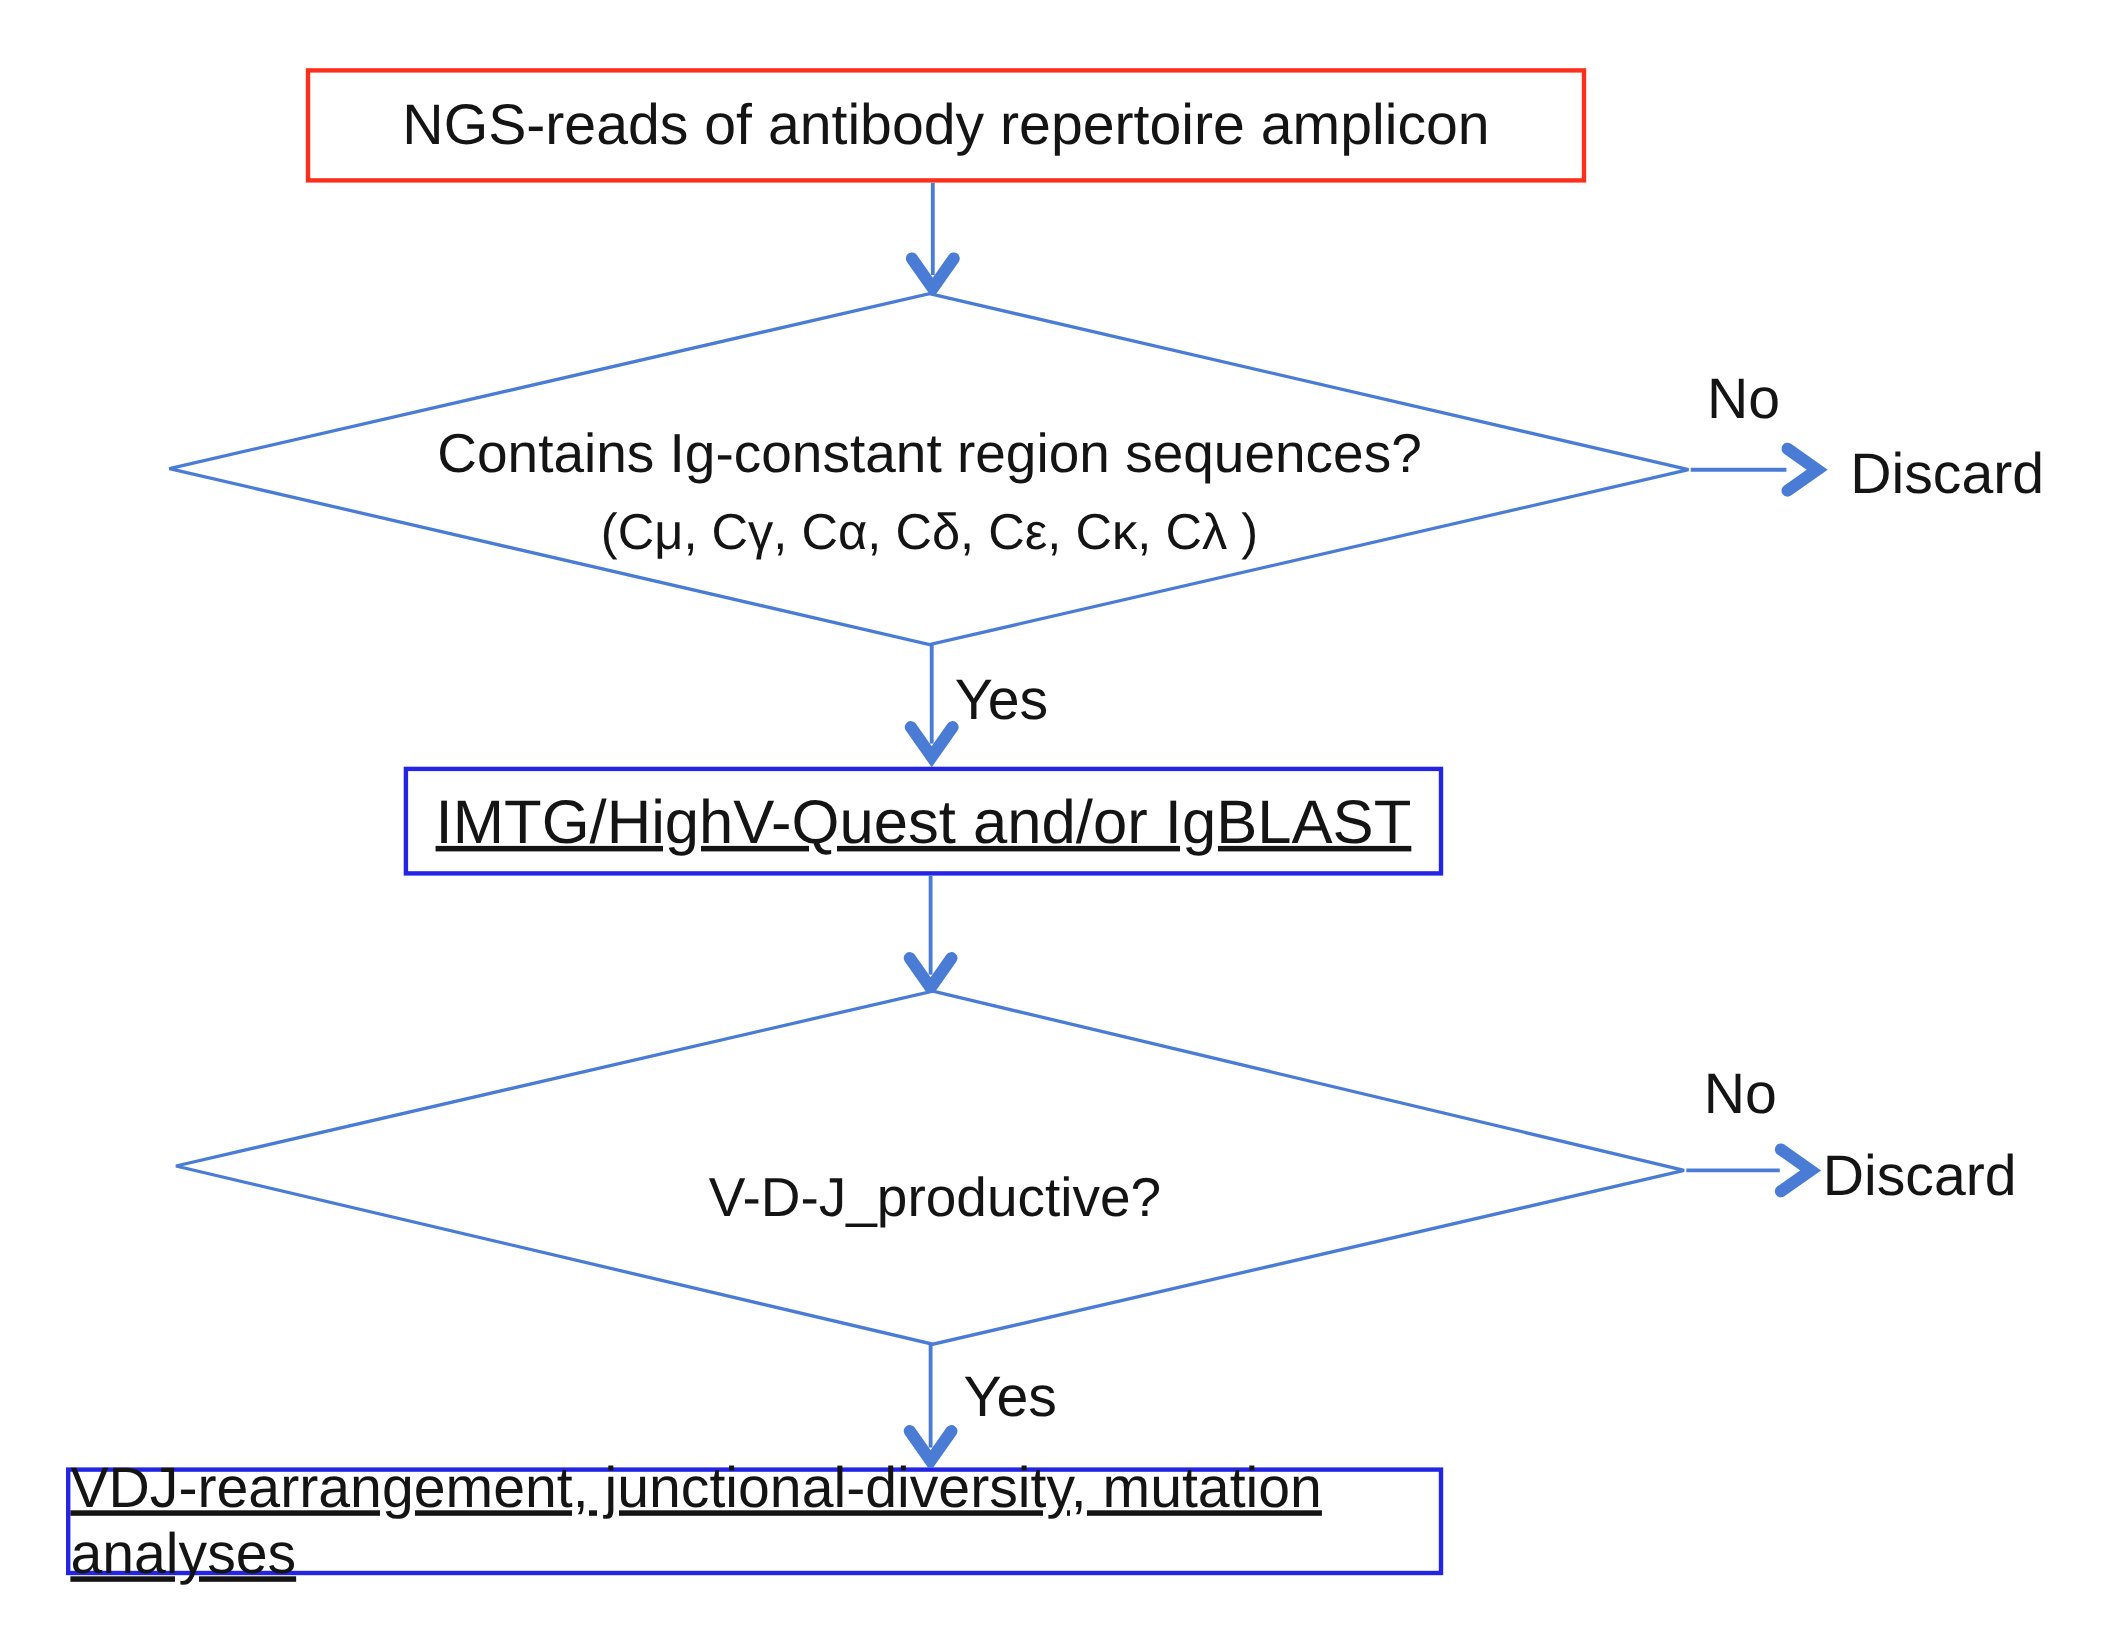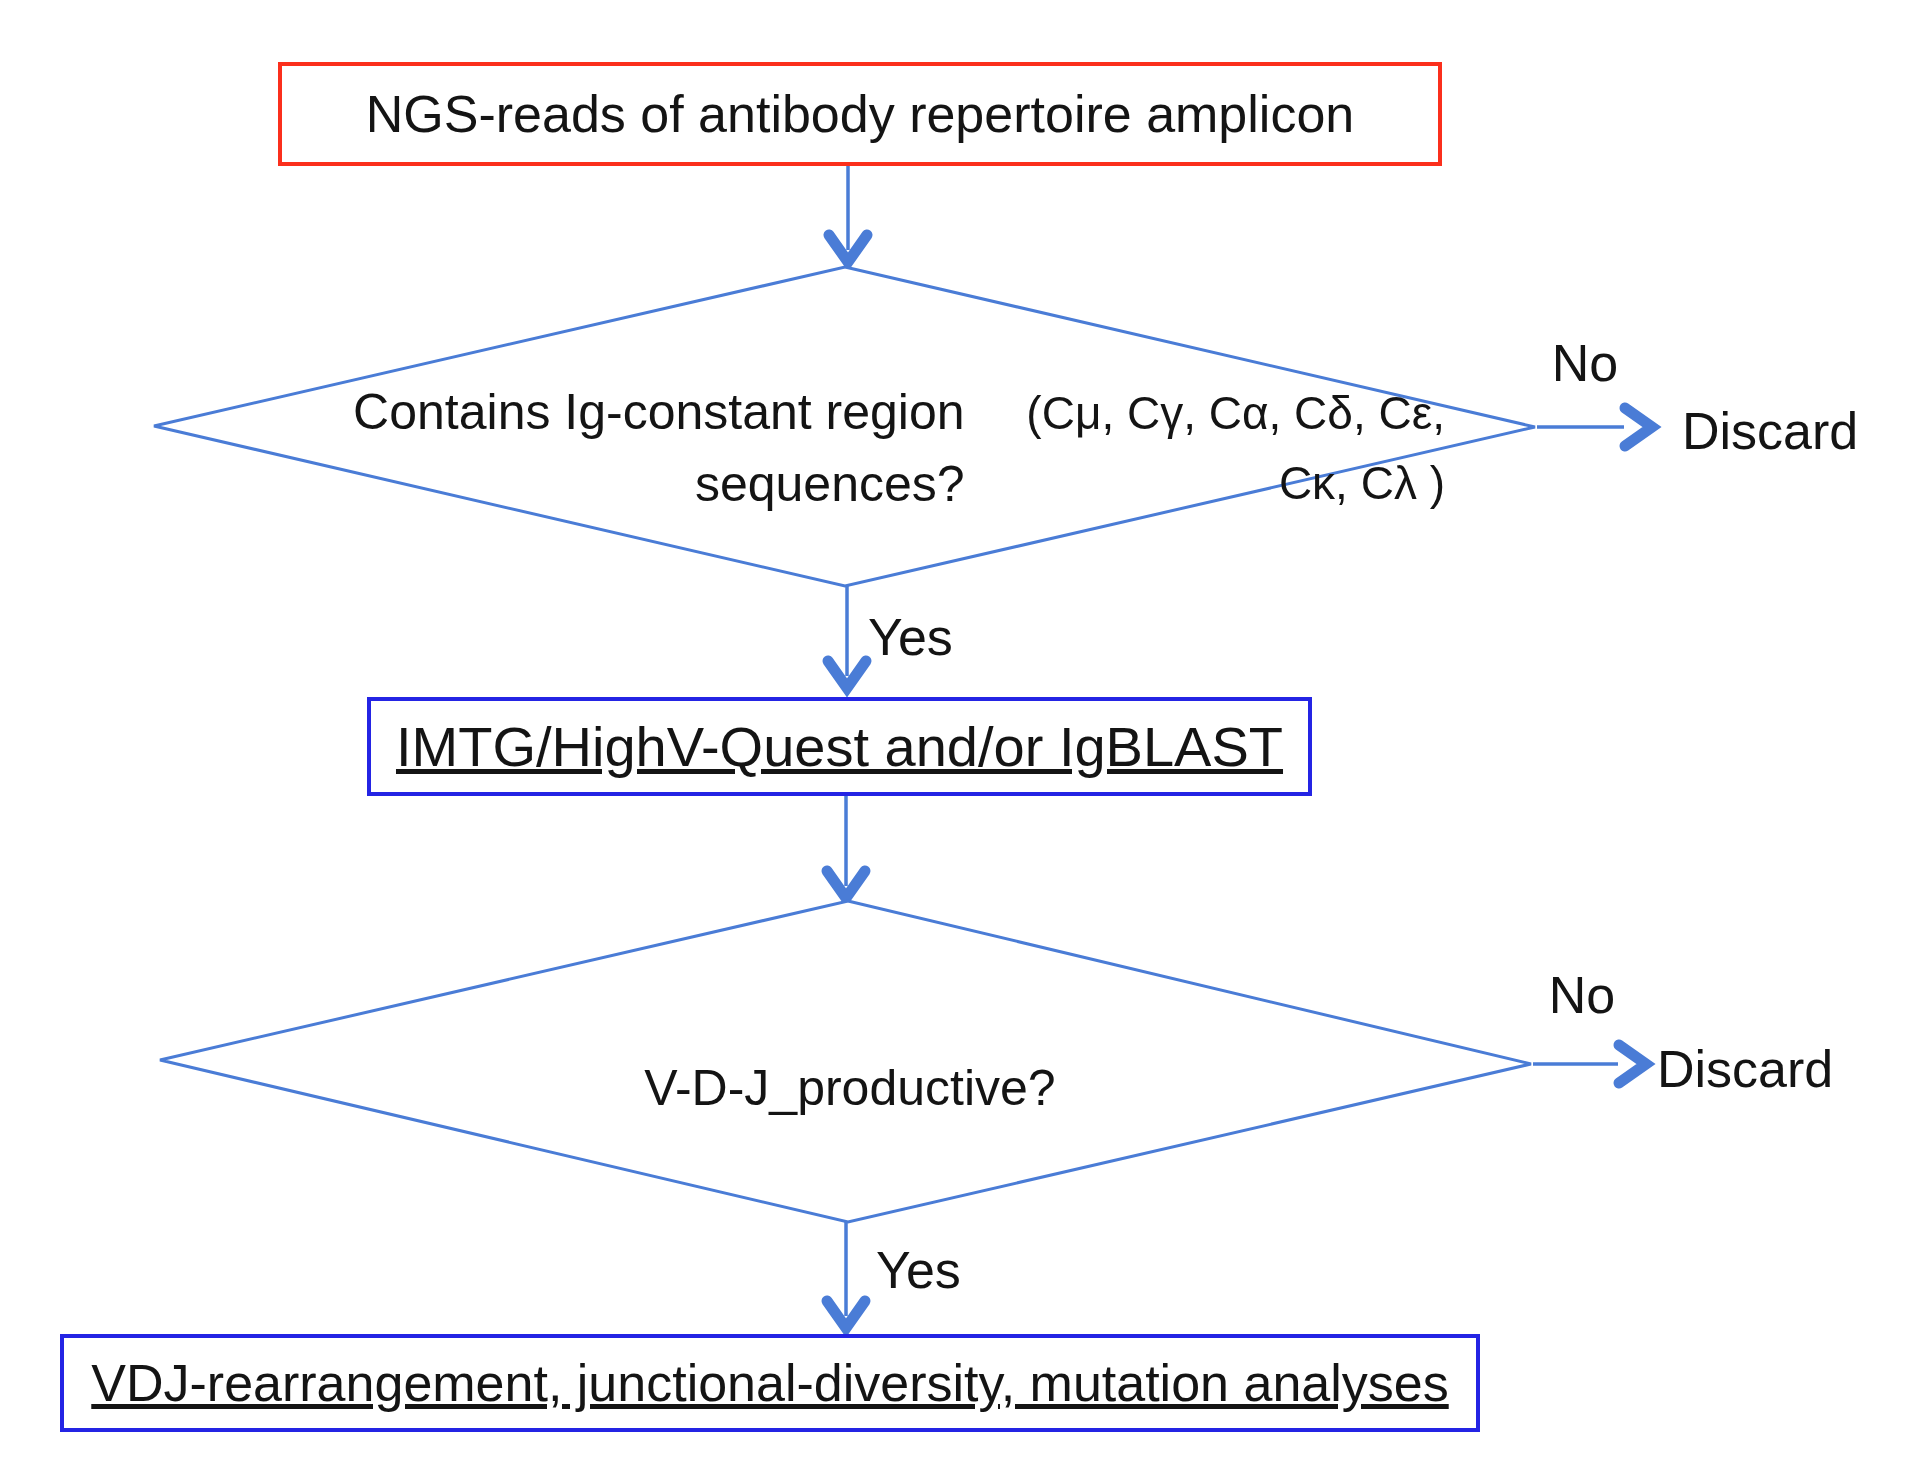--- a/index.html
+++ b/index.html
@@ -23,24 +23,24 @@
   .node{
     position:absolute;display:flex;align-items:center;justify-content:center;
     background:#ffffff;text-align:left;color:var(--text-black);
   }
   .start-box{
     left:278px;top:62px;width:1164px;height:104px;
     border:4px solid var(--alert-red);font-size:52px;
   }
   .process-box{border:4px solid var(--box-blue);text-decoration:underline;}
   .imtg-box{left:367px;top:697px;width:945px;height:99px;font-size:56px;}
-  .final-box{left:60px;top:1334px;width:1420px;height:98px;font-size:52px;}
+  .final-box{left:60px;top:1334px;width:1252px;height:98px;font-size:52px;}
   .diamond-label{
-    position:absolute;text-align:right;color:var(--text-black);
-    display:flex;align-items:center;justify-content:center;
+    position:absolute;text-align:center;color:var(--text-black);
+    display:flex;flex-direction:column;align-items:center;justify-content:center;
   }
   .diamond-label-1{left:245px;top:376px;width:1200px;}
   .diamond-label-1 .q{font-size:50px;line-height:72px;}
   .diamond-label-1 .d{font-size:46px;line-height:70px;}
   .diamond-label-2{left:345px;top:1016px;width:1010px;font-size:50px;line-height:72px;margin-top:36px;}
   .branch-label{position:absolute;font-size:52px;line-height:58px;color:var(--text-black);white-space:nowrap;}
   .no-1{left:1540px;top:334px;width:90px;text-align:center;}
   .discard-1{left:1682px;top:402px;}
   .yes-1{left:868px;top:608px;}
   .no-2{left:1537px;top:966px;width:90px;text-align:center;}

